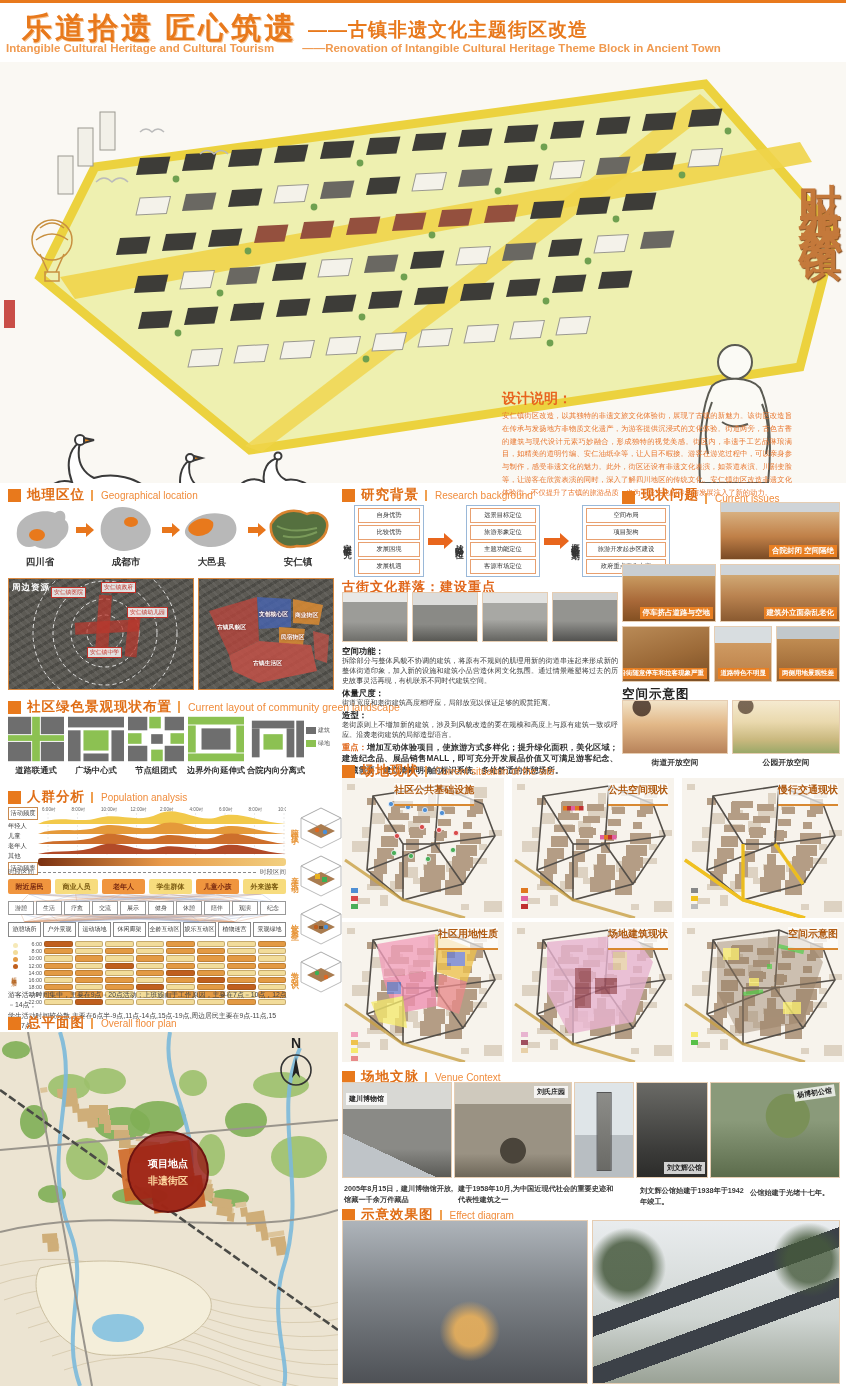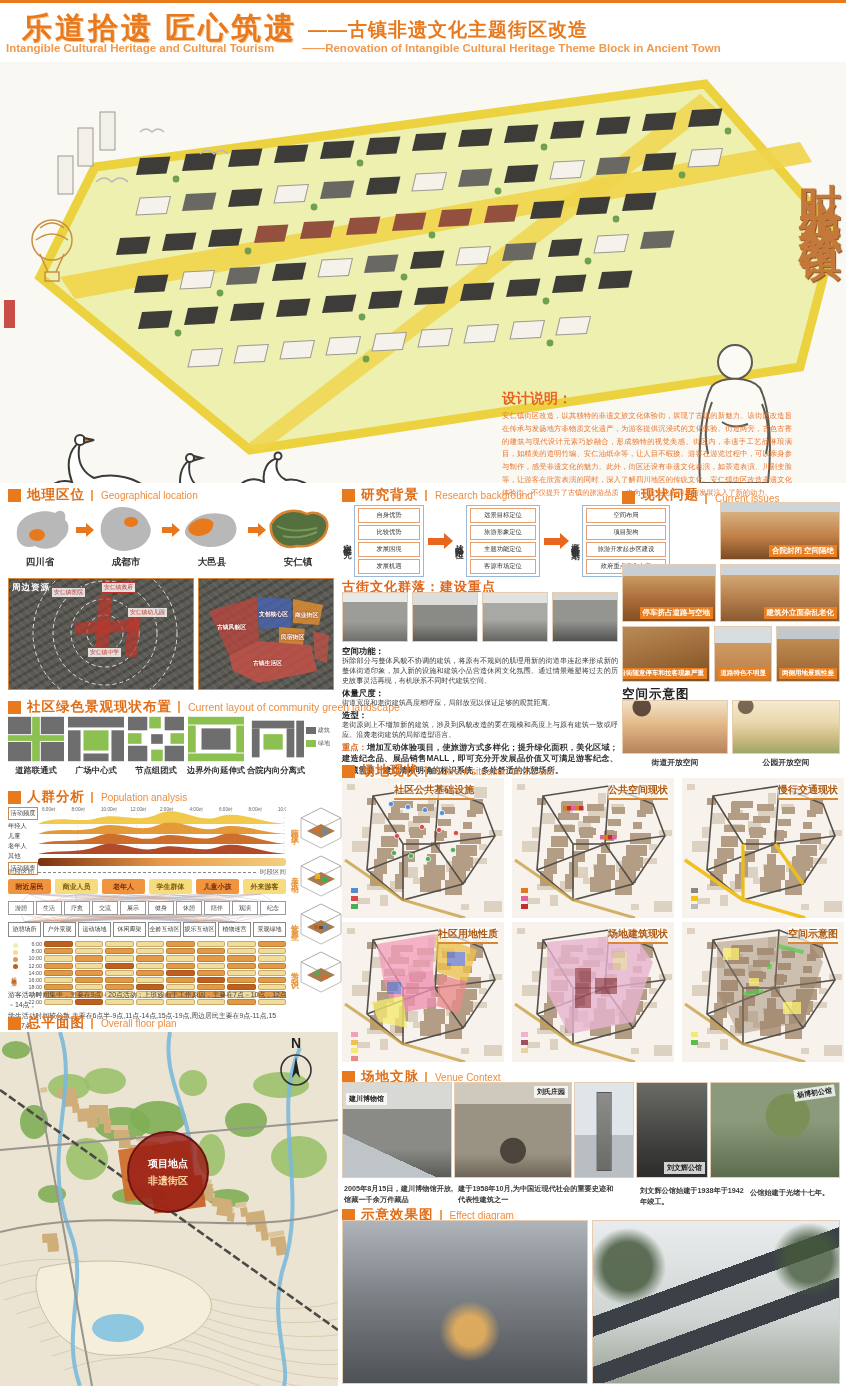--- a/index.html
+++ b/index.html
@@ -118,21 +118,21 @@
   .grow{display:flex;gap:2px;align-items:center;}
   .gtime{width:20px;flex:none;font-size:5.4px;color:#555;text-align:right;}
   .gcell{flex:1;height:4.2px;border-radius:2px;border:0.5px solid rgba(120,80,30,.35);}
   .pop-cap{left:8px;top:990px;width:282px;font-size:6.9px;color:#444;line-height:1.5;}
   .cubes{left:288px;top:806px;width:58px;display:flex;flex-direction:column;gap:4px;}
   .cube-unit{display:flex;align-items:center;}
   .cube-unit .cl{writing-mode:vertical-rl;font-size:7.8px;font-weight:bold;color:#e8973c;letter-spacing:3px;width:11px;}
   
   .smap{position:absolute;width:162px;height:140px;background:#f7f3ec;overflow:hidden;}
   .map-cap{position:absolute;top:5px;right:6px;font-size:10px;font-weight:bold;color:#b05a10;
-           border-bottom:2px solid #d88830;padding-bottom:1px;background:rgba(255,255,255,.65);z-index:2;white-space:nowrap;text-align:right;}
+           border-bottom:2px solid #d88830;padding-bottom:7px;background:rgba(255,255,255,.65);z-index:2;white-space:nowrap;text-align:right;}
   .map-cap.ctr{right:auto;left:50%;transform:translateX(-36%);}
 </style>
 </head>
 <body>
 
 <div class="poster">
   <div class="abs topline"></div>
 
   <div class="abs title-cn">乐道拾遗 匠心筑遗</div>
   <div class="abs subtitle-cn">——古镇非遗文化主题街区改造</div>

